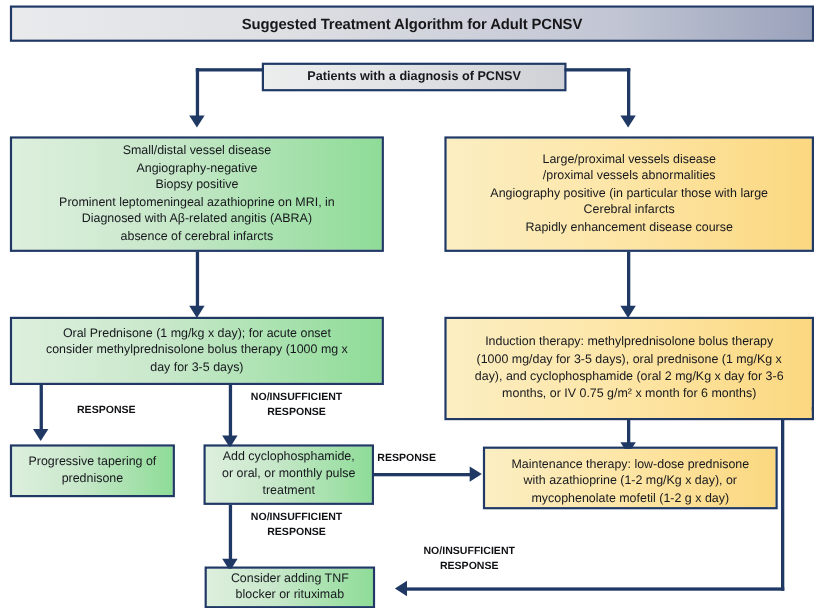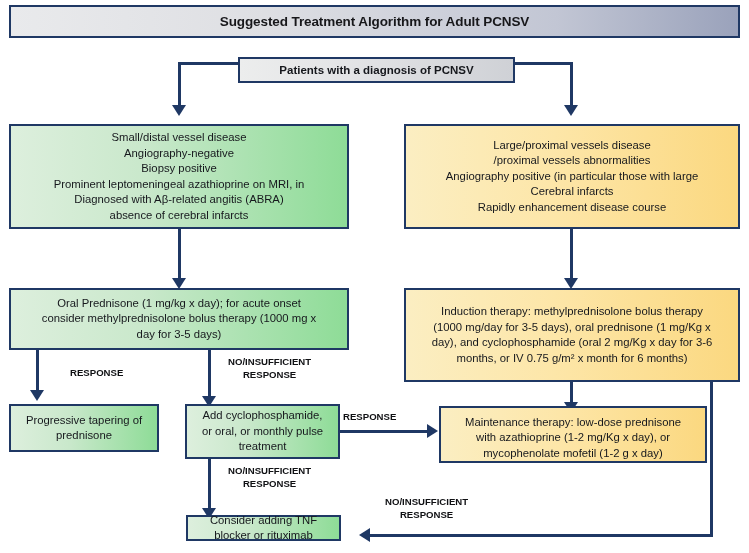--- a/index.html
+++ b/index.html
@@ -245,20 +245,20 @@
     <div>RESPONSE</div>
   </div>
 
   <div class="vline" style="left:208px; top:459px; height:53px;"></div>
   <div class="arrow-down" style="left:202px; top:508px;"></div>
   <div class="edge-label" style="left:228px; top:465px; text-align:left;">
     <div>NO/INSUFFICIENT</div>
     <div style="text-align:center;">RESPONSE</div>
   </div>
 
-  <div class="node green-node" style="left:186px; top:515px; width:155px; height:26px;">
+  <div class="node green-node" style="left:186px; top:515px; width:155px; height:38px;">
     <div class="lines">
         <div>Consider adding TNF</div>
         <div>blocker or rituximab</div>
       </div>
   </div>
 
 </div>
 
 </body></html>

